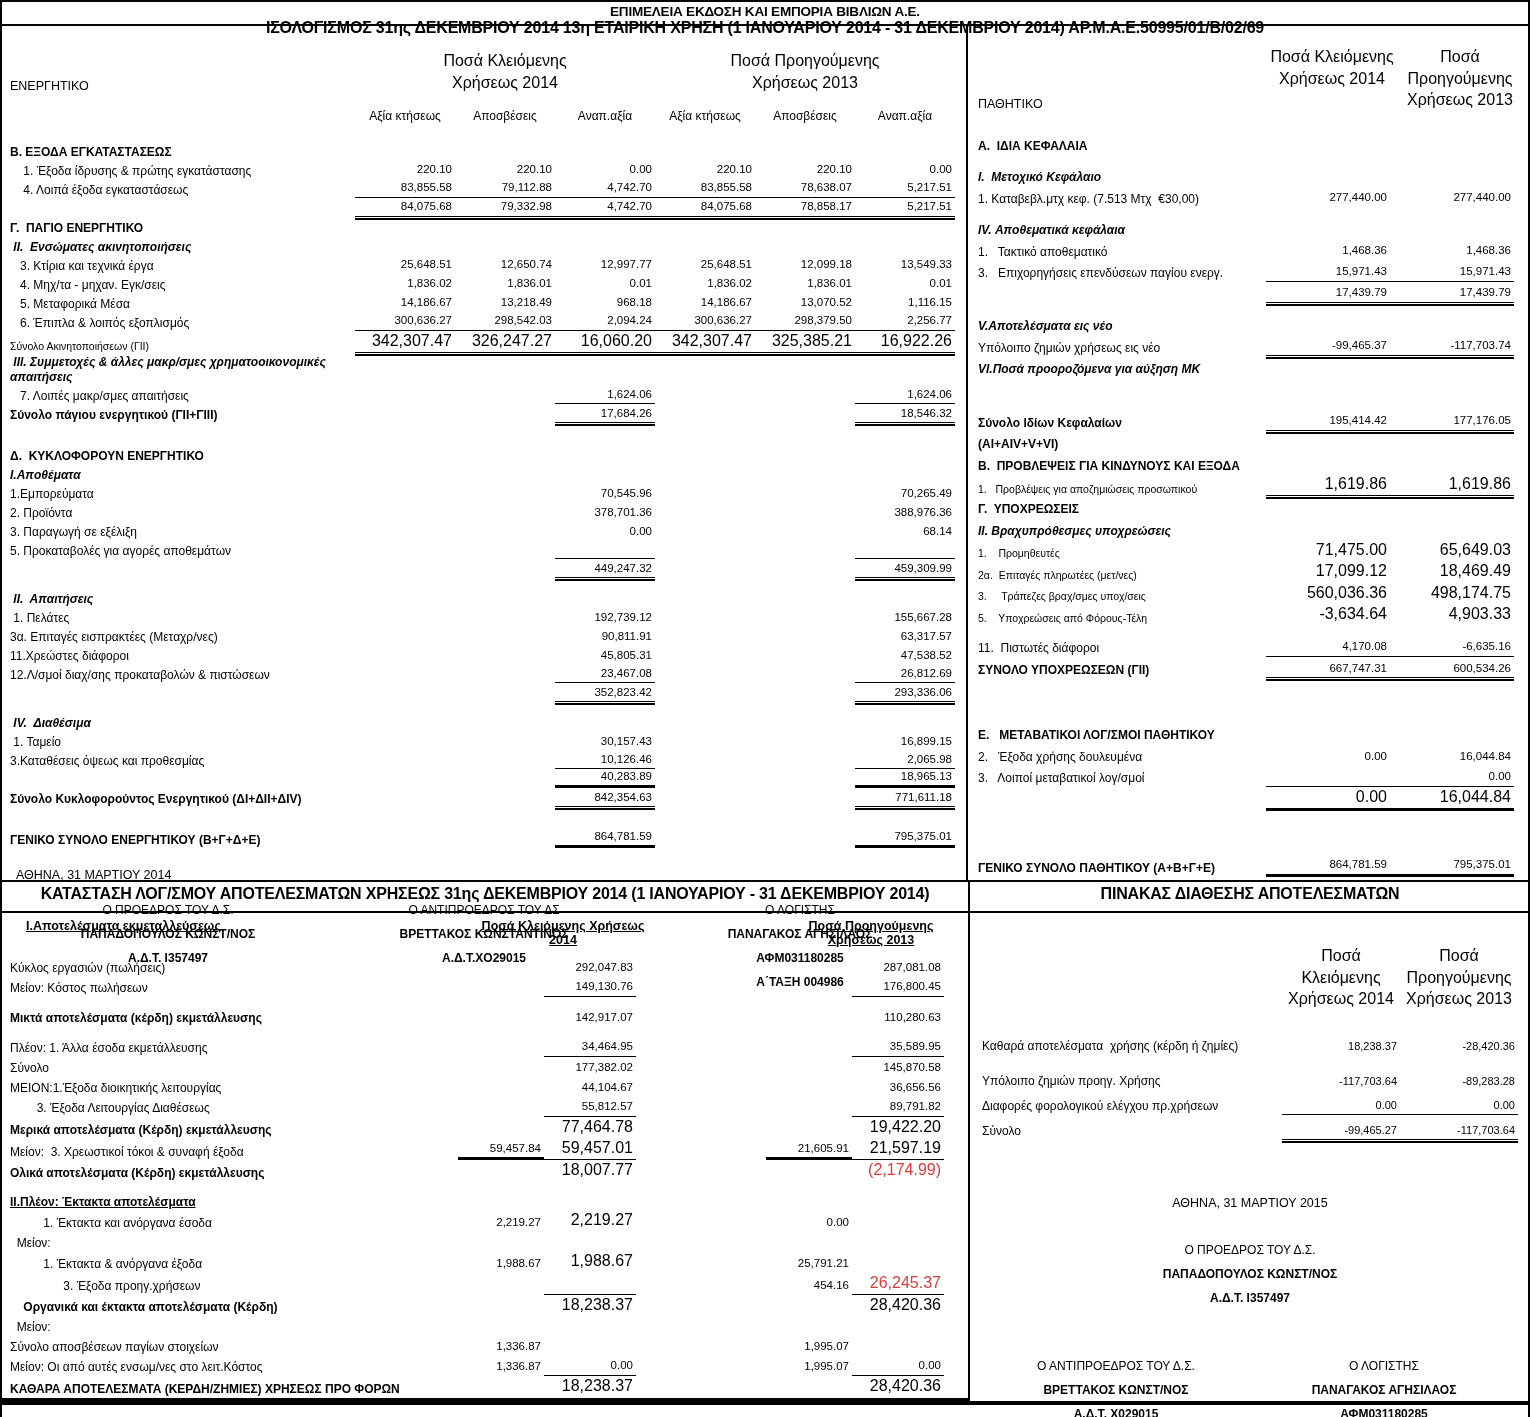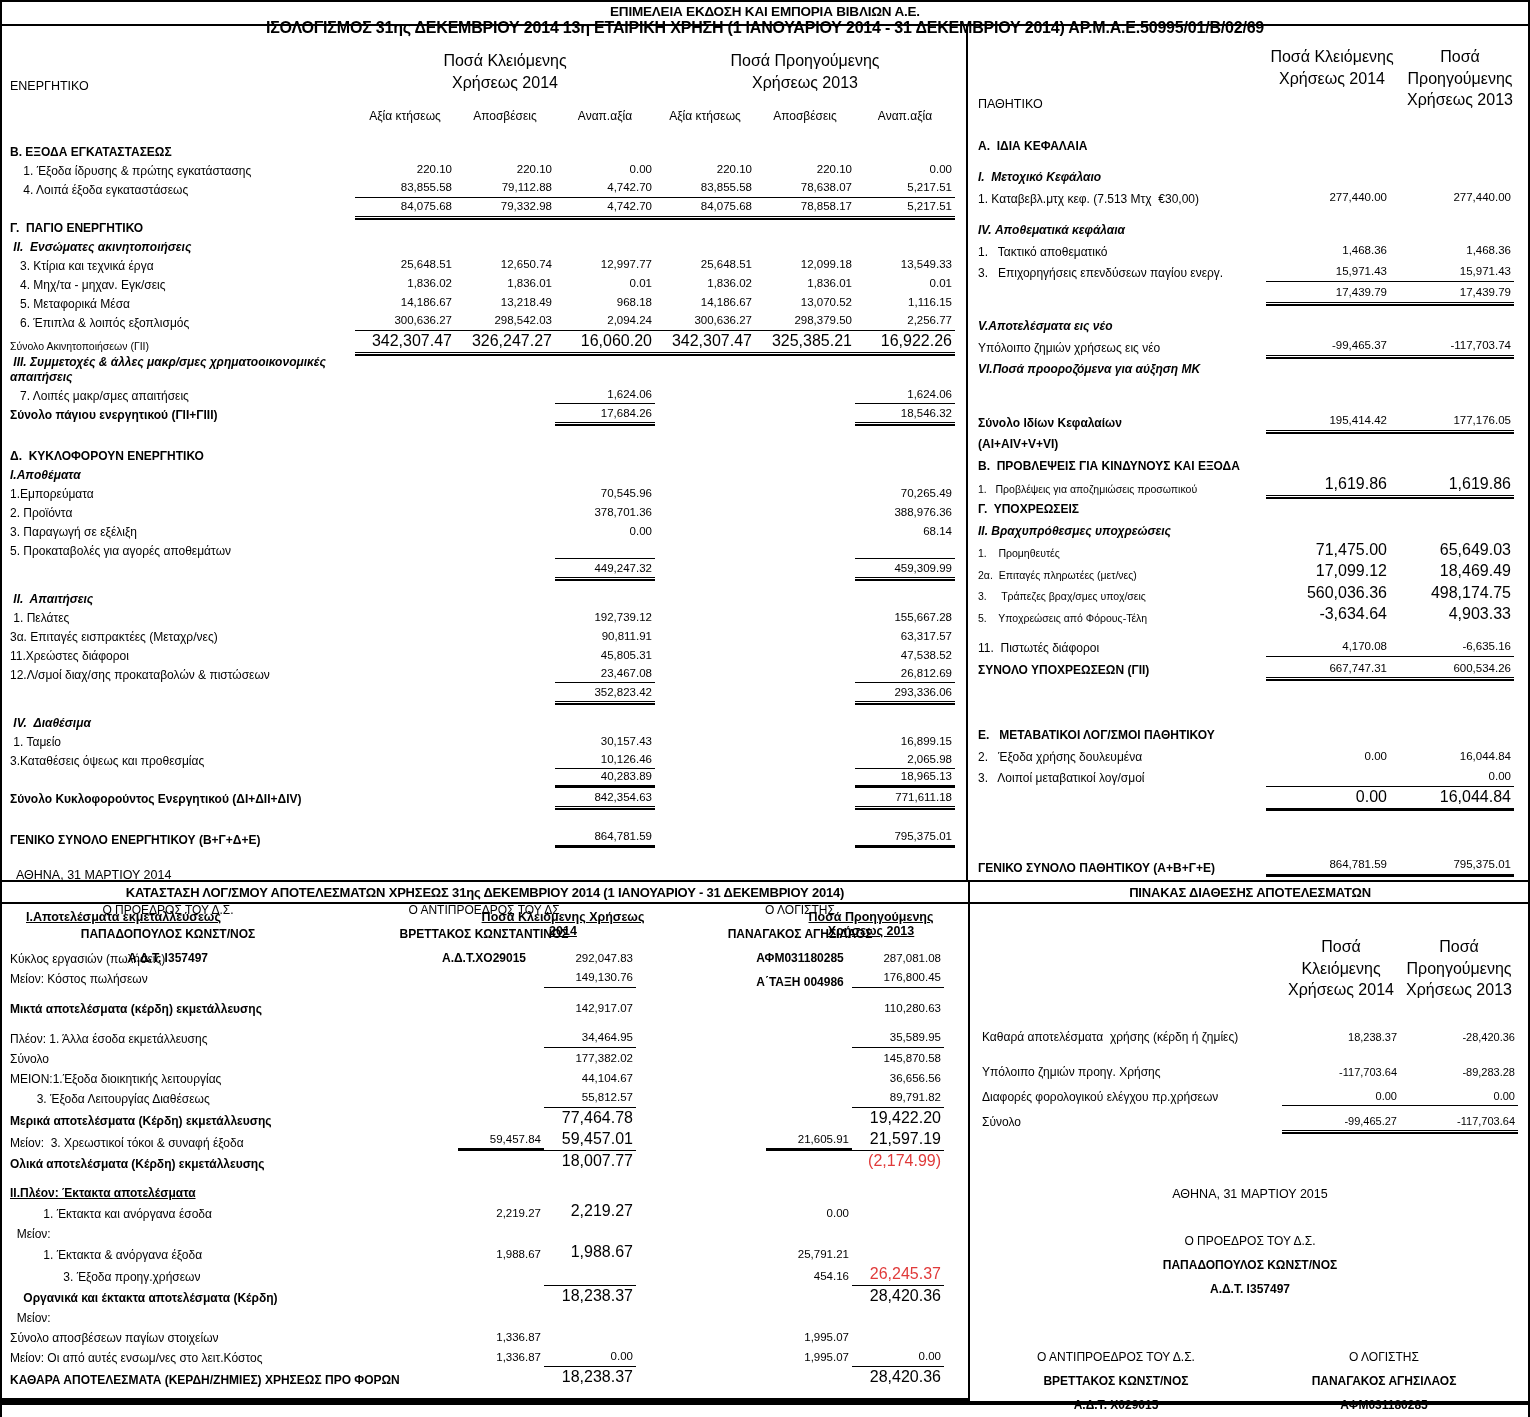--- a/index.html
+++ b/index.html
@@ -17,21 +17,21 @@
   .title-line2{ font-size:16px; font-weight:700; letter-spacing:-.2px; }
 
   
   .main{ display:flex; height:854px; }
   .panel-left{ width:968px; border-right:2px solid #000; padding:4px 8px 0 8px; }
   .panel-right{ width:560px; padding:4px 8px 0 10px; }
 
   .bottom{ display:flex; height:525px; border-top:2px solid #000; }
   .bottom-left{ width:968px; border-right:2px solid #000; border-bottom:7px solid #000; display:flex; flex-direction:column; }
   .bottom-right{ width:560px; border-bottom:4px solid #000; display:flex; flex-direction:column; }
-  .section-title{ text-align:center; font-weight:700; font-size:13px; letter-spacing:-.2px; border-bottom:2px solid #000; padding:3px 0 2px; }
+  .section-title{ text-align:center; font-weight:700; font-size:16px; letter-spacing:-.2px; border-bottom:2px solid #000; padding:3px 0 8px; }
 
   
   .trow{ display:grid; align-items:end; min-height:19px; }
   .assets .trow{ grid-template-columns:345px repeat(6,100px); }
   .liab   .trow{ grid-template-columns:288px 124px 124px; min-height:21.5px; }
   .inc    .trow{ grid-template-columns:448px 86px 92px 130px 86px 92px; min-height:20px; }
   .dist   .trow{ grid-template-columns:300px 118px 118px; min-height:25px; }
 
   .tlabel{ white-space:pre-wrap; font-size:12px; line-height:1.22; padding-bottom:1px; }
   .tcell{ text-align:right; font-size:11.5px; line-height:1.2; padding:0 3px 2px 0; position:relative; }

